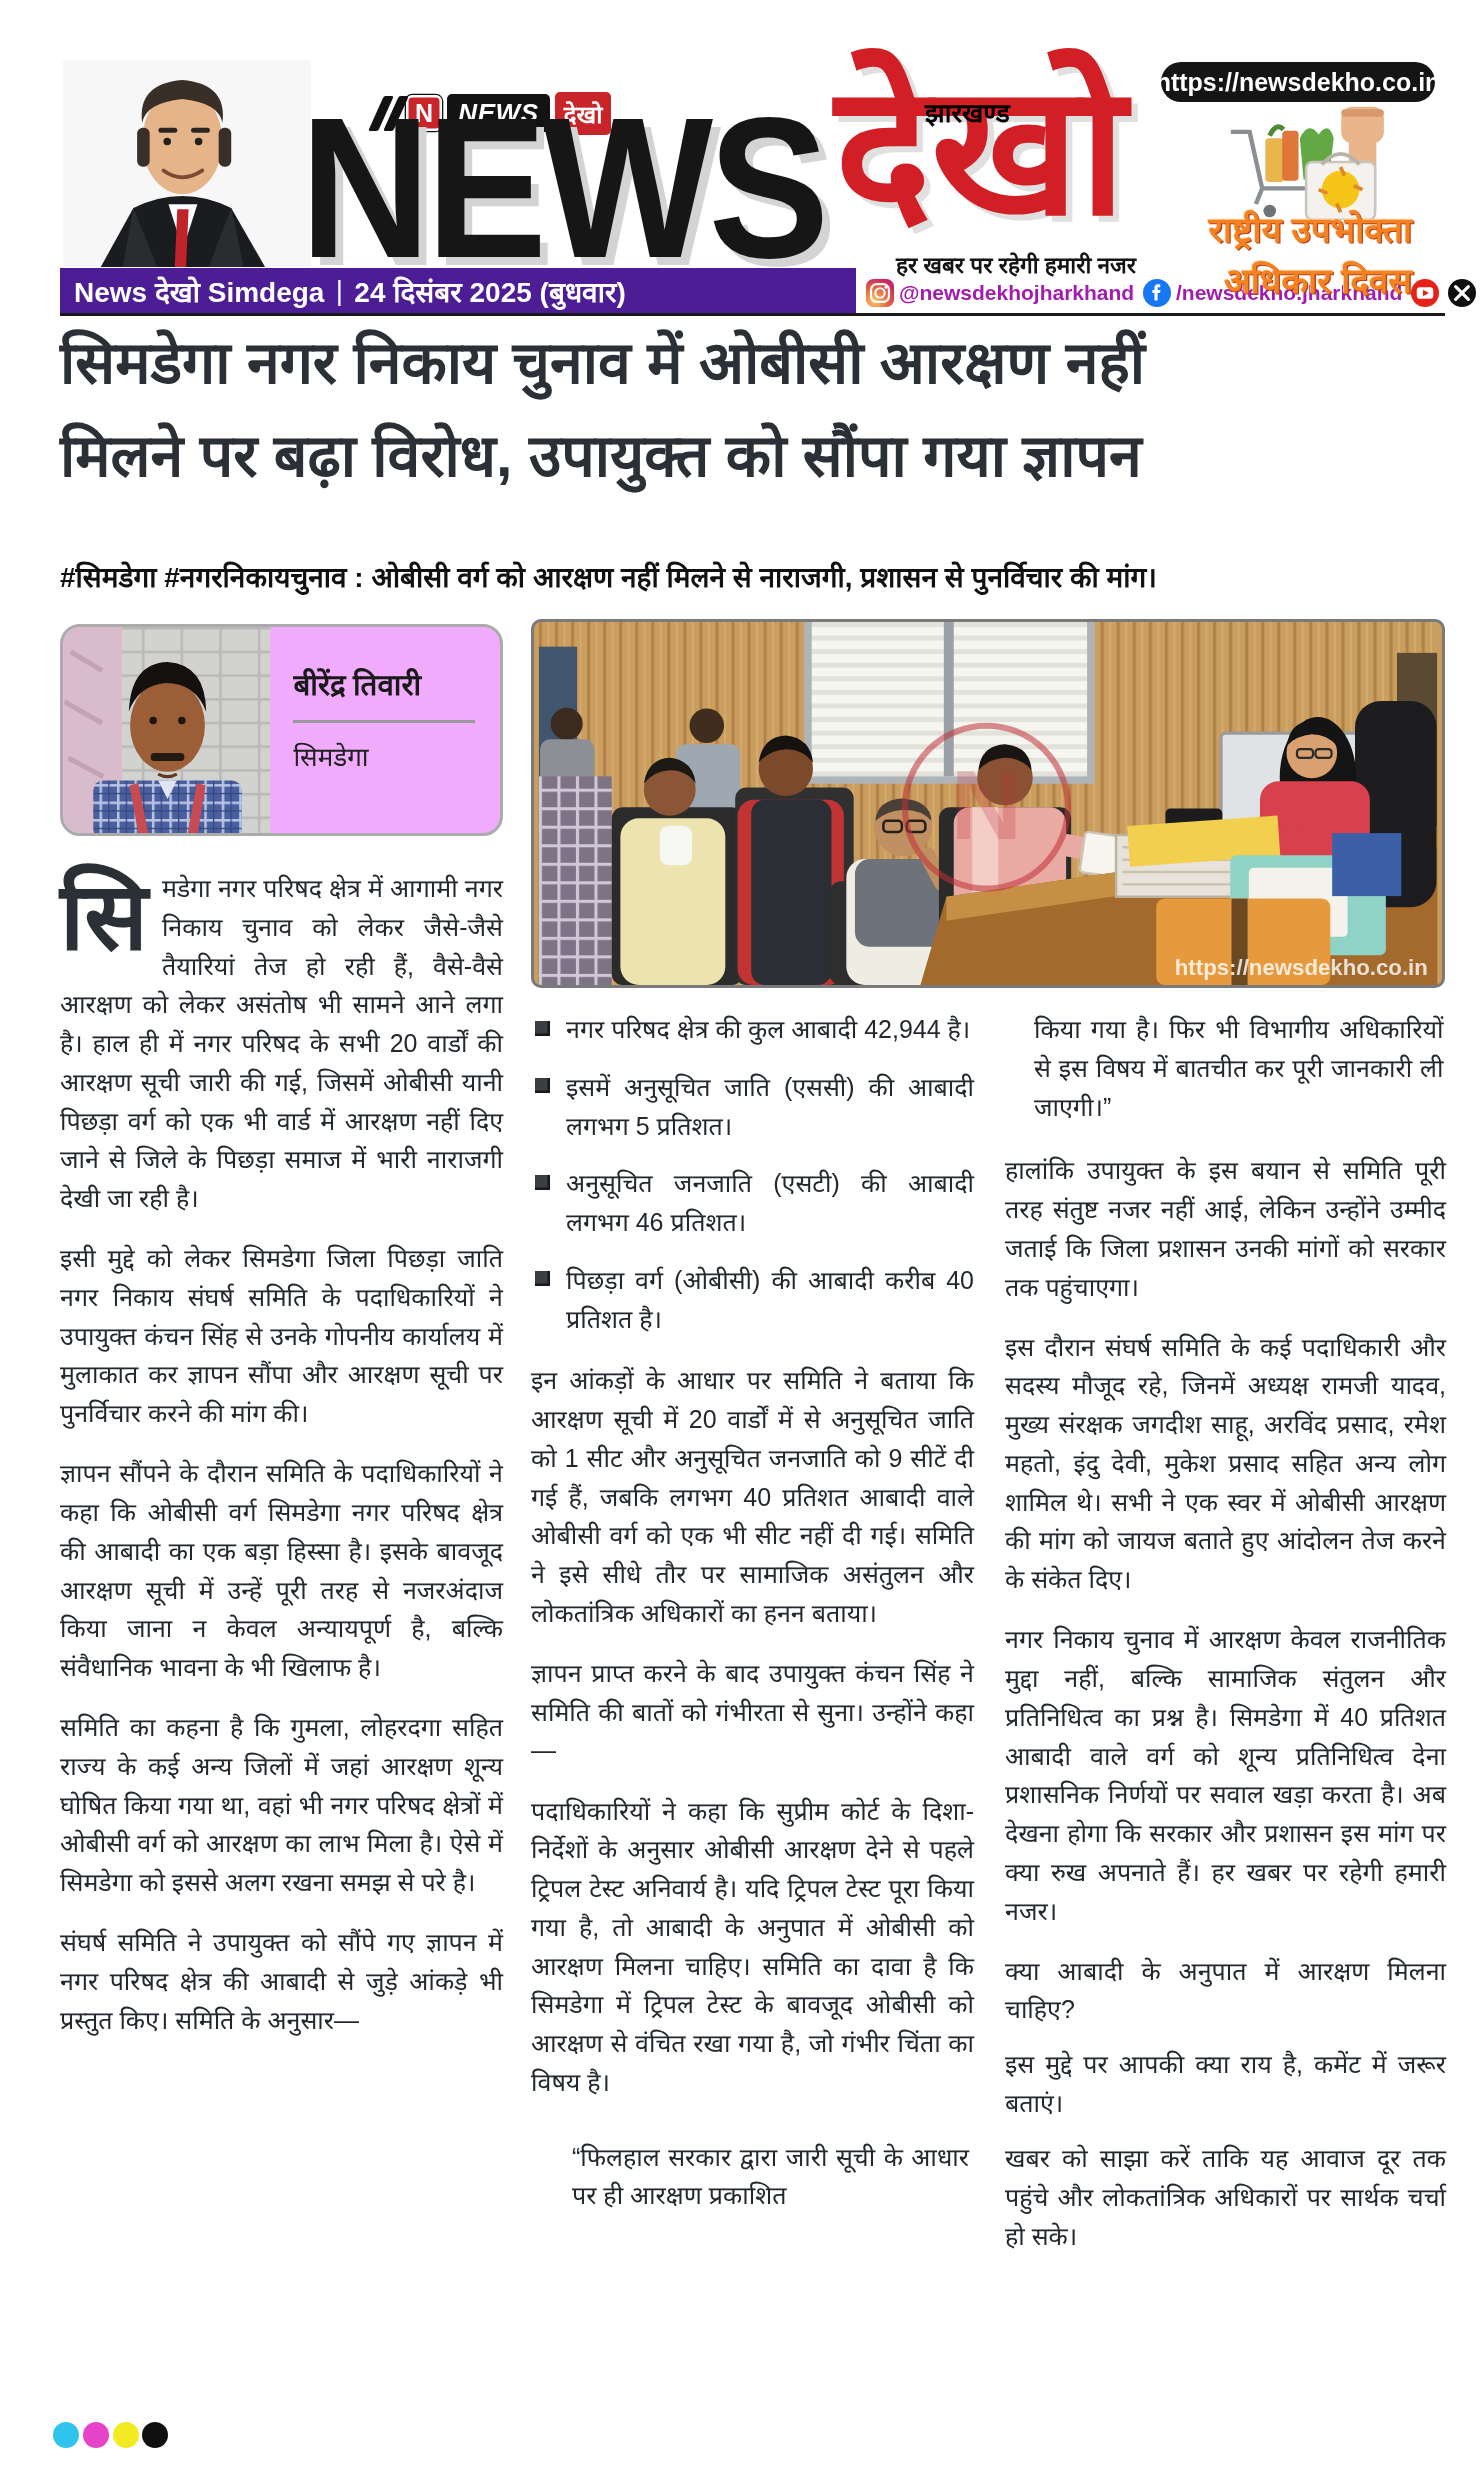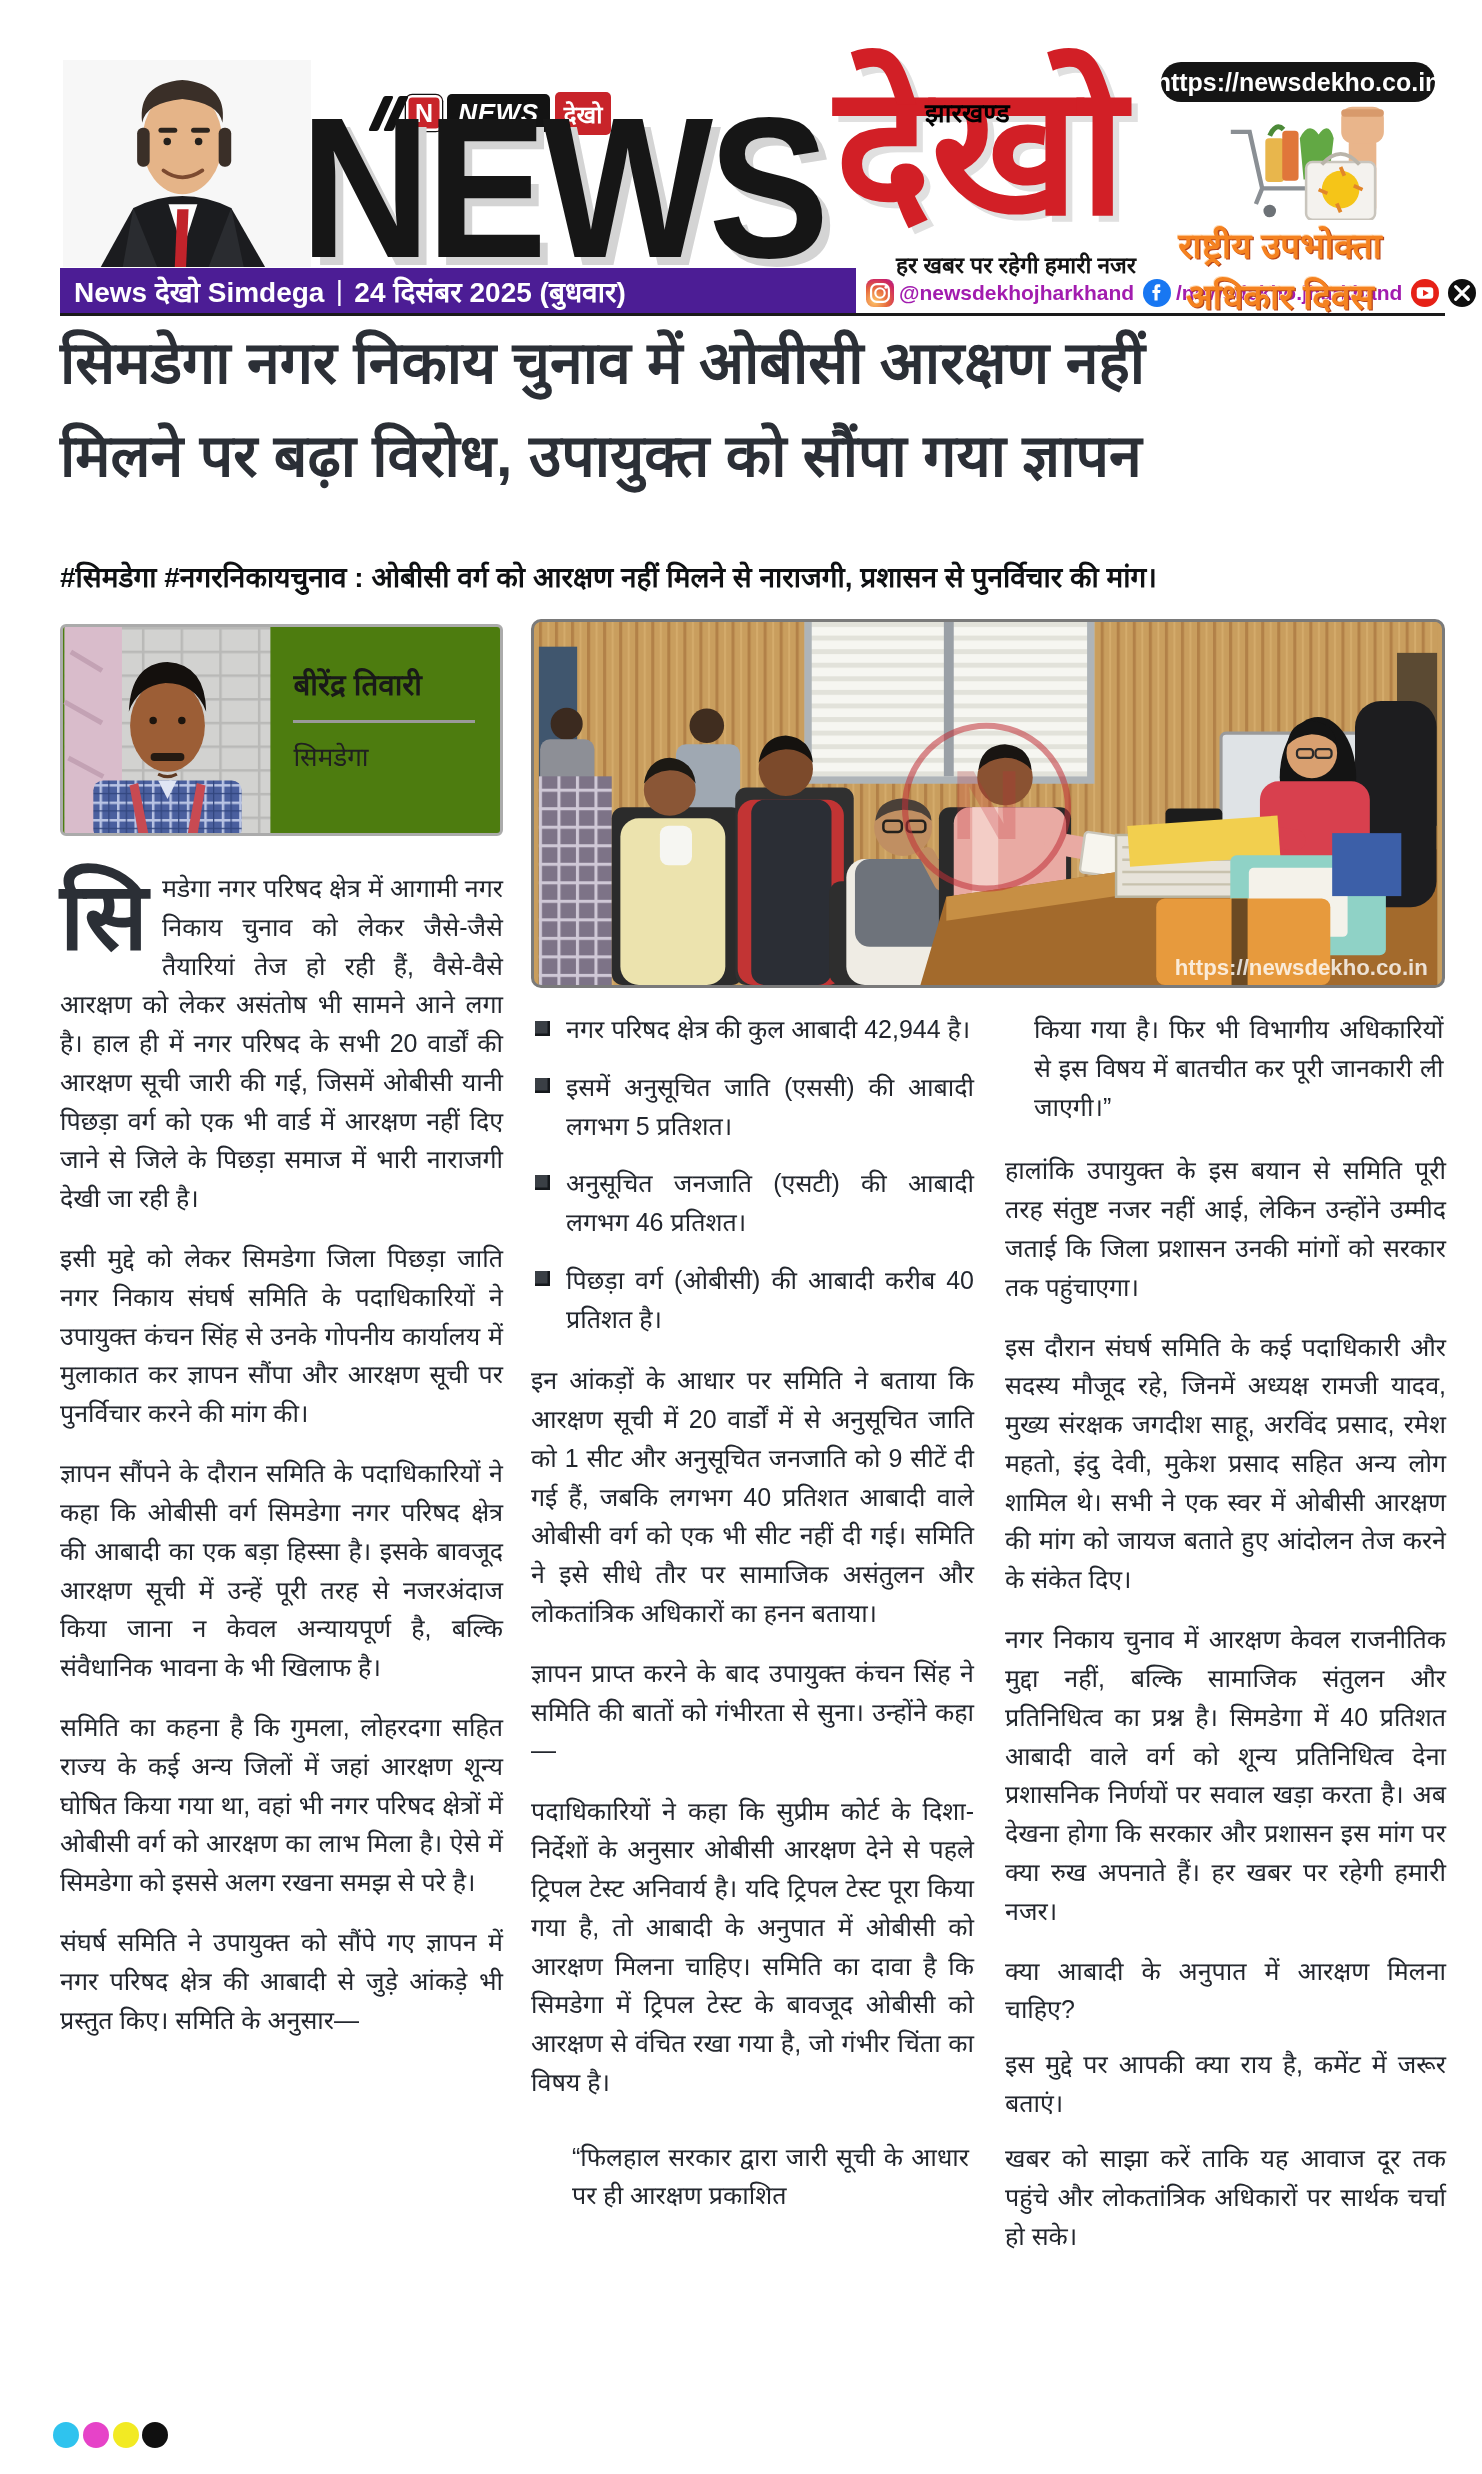--- a/index.html
+++ b/index.html
@@ -20,36 +20,36 @@
   .dekhopill{background:#c8242a;border-radius:5px;color:#fff;font-weight:bold;font-size:24px;padding:5px 8.8px;}
   #bigNews{left:300px;top:106px;font-size:201px;font-weight:900;letter-spacing:-5px;color:#161616;
         line-height:.82;transform:scaleX(.9);transform-origin:left top;text-shadow:8.8px 7.5px 0 #d4d4d4;}
   #bigDekho{left:835px;top:60px;font-size:181px;font-weight:bold;color:#d21f26;line-height:1;
         text-shadow:6.3px 6.3px 0 #e0e0e0;}
   #stateName{left:925px;top:94px;font-size:26px;font-weight:bold;color:#000000;}
   #tagline{left:884px;top:249px;width:264px;font-size:22.6px;font-weight:bold;color:#141414;text-align:center;}
   #urlPill{left:1161px;top:62px;width:274px;height:40px;background:#151515;border-radius:21.4px;
         display:flex;align-items:center;justify-content:center;color:#fff;font-size:25px;font-weight:bold;}
   #consumerArt{left:1212px;top:94px;width:207px;height:126px;}
-  .consumerLine{left:1148px;width:264px;text-align:center;font-size:35px;font-weight:800;color:#f58220;
-        text-shadow:1.3px 1.3px 0 #b5441c,-0.6px -0.6px 0 #ffd9b0;z-index:6;margin-top:16px;}
+  .consumerLine{left:1148px;width:264px;text-align:right;font-size:35px;font-weight:800;color:#f58220;
+        text-shadow:1.3px 1.3px 0 #b5441c,-0.6px -0.6px 0 #ffd9b0;z-index:6;}
   #consumer1{top:205px;}
   #consumer2{top:256px;}
   #dateBar{left:60px;top:268px;width:796px;height:46px;background:#4c1d95;display:flex;align-items:center;
         color:#fff;font-size:28px;font-weight:bold;padding-left:14px;box-sizing:border-box;gap:11.3px;z-index:4;}
   #socialRow{left:866px;top:275px;height:35px;display:flex;align-items:center;gap:8.8px;z-index:3;}
   .social-item{display:flex;align-items:center;gap:5px;font-size:21px;font-weight:bold;color:#a21caf;}
   .sicon{width:28px;height:28px;flex:none;}
   #headerRule{left:60px;top:313px;width:1385px;height:2.5px;background:#1a1a1a;z-index:5;}
   
   #headline{left:60px;top:317px;width:1379px;font-size:59px;font-weight:800;color:#2b2f36;line-height:1.58;}
   #subhead{left:60px;top:557px;width:1385px;font-size:28px;font-weight:bold;color:#0f1113;}
   
-  #reporterCard{left:60px;top:624px;width:443px;height:212px;border:3.1px solid #ababab;border-radius:6px;
-        overflow:hidden;display:flex;background:#4d7c0f;box-sizing:border-box;}
+  #reporterCard{left:60px;top:624px;width:443px;height:212px;border:3.1px solid #ababab;border-radius:20px;
+        overflow:hidden;display:flex;background:#f0abfc;box-sizing:border-box;font-family:Liberation Serif, serif;}
   #reporterPhoto{width:209px;height:100%;flex:none;}
   #reporterInfo{flex:1;padding:36px 17.6px 0 21.4px;}
   #reporterName{font-size:29.5px;font-weight:bold;color:#191919;}
   #reporterDivider{height:2.5px;background:#9a9a9a;margin:16.3px 0 15px 0;width:96%;}
   #reporterLoc{font-size:26px;color:#202020;}
   
   #mainPhoto{left:531px;top:619px;width:914px;height:369px;border:3.1px solid #7a7a7a;border-radius:10px;
         overflow:hidden;box-sizing:border-box;background:#c99e5e;}
   
   .col{font-size:25px;line-height:1.55;text-align:justify;color:#23272e;}

